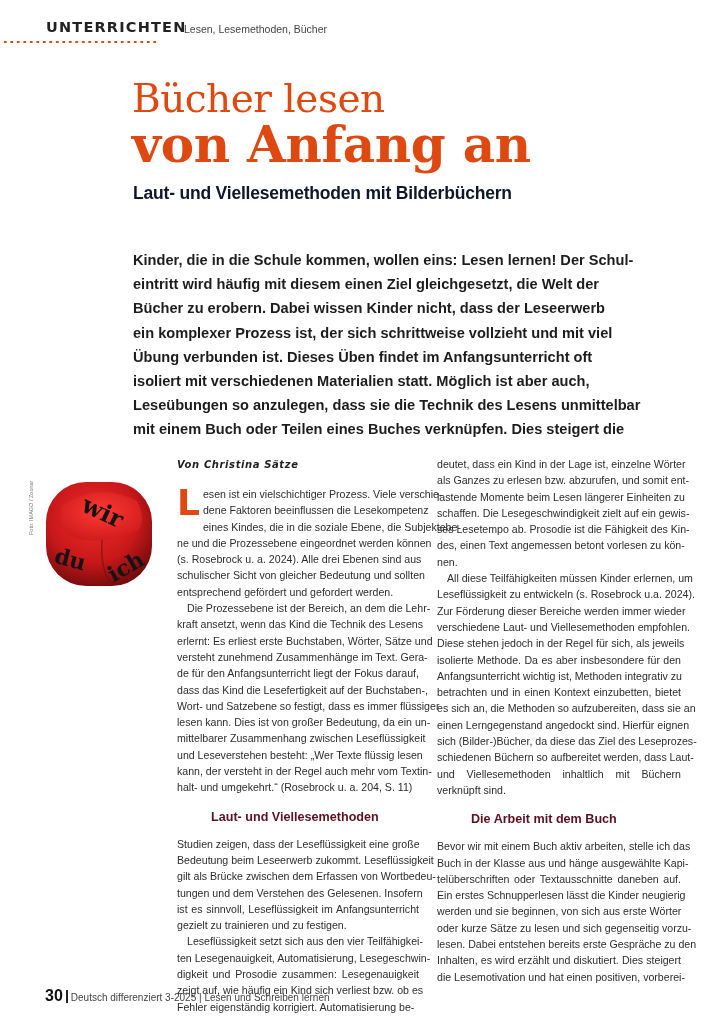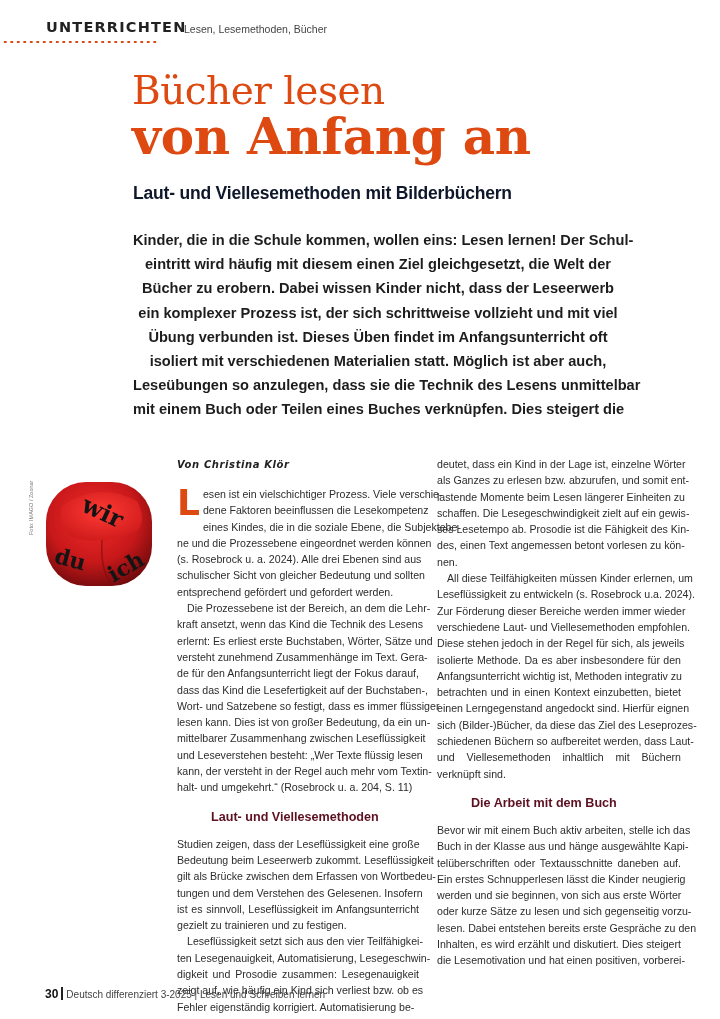--- a/index.html
+++ b/index.html
@@ -6,44 +6,44 @@
   html, body { width: 720px; height: 1019px; background: #ffffff; overflow: hidden; }
   body { position: relative; font-family: "DejaVu Sans", sans-serif; color: #2a2a2a; }
 
   .header { position: absolute; left: 0; top: 18px; height: 30px; width: 665px; }
   .section-label { position: absolute; left: 46px; top: 1px; font-family: "DejaVu Sans", sans-serif; font-weight: bold; font-size: 14.5px; letter-spacing: 1.2px; color: #222; }
   .section-topics { position: absolute; left: 184px; top: 5px; font-family: "Liberation Sans", sans-serif; font-size: 10.5px; color: #444; }
   .dots { position: absolute; left: 2px; top: 22px; width: 156px; height: 4px;
     background-image: radial-gradient(circle, #d94b14 1.1px, transparent 1.4px);
     background-size: 6.5px 4px; background-repeat: repeat-x; }
 
-  .title { position: absolute; left: 132px; top: 68px; font-family: "DejaVu Serif", serif; color: #de4811; line-height: 46px; }
+  .title { position: absolute; left: 132px; top: 76px; font-family: "DejaVu Serif", serif; color: #de4811; line-height: 46px; }
   .title .line1 { font-size: 39px; font-weight: normal; display: block; letter-spacing: -0.5px; }
   .title .line2 { font-size: 50px; font-weight: bold; display: block; letter-spacing: -0.3px; }
   .subtitle { position: absolute; left: 133px; top: 183px; font-family: Liberation Sans, sans-serif; font-size: 17.5px; color: #0f172a; letter-spacing: -0.2px; }
 
-  .lead { position: absolute; left: 133px; top: 228px; width: 490px; font-family: "Liberation Sans", sans-serif; font-weight: bold; font-size: 14.6px; line-height: 24.2px; color: #1d1d1d; text-align: center; }
+  .lead { position: absolute; left: 133px; top: 248px; width: 490px; font-family: "Liberation Sans", sans-serif; font-weight: bold; font-size: 14.6px; line-height: 24.2px; color: #1d1d1d; }
   .lead span { display: block; white-space: nowrap; }
 
   .photo { position: absolute; left: 42px; top: 476px; width: 115px; height: 115px; }
   .credit { position: absolute; left: 28px; top: 535px; transform: rotate(-90deg); transform-origin: left top; font-family: "Liberation Sans", sans-serif; font-size: 5.5px; color: #777; white-space: nowrap; }
 
   .col { position: absolute; font-family: "Liberation Sans", sans-serif; font-size: 10.6px; line-height: 16.3px; color: #2c2c2c; }
   .col1 { left: 177px; top: 456px; width: 242px; }
   .col2 { left: 437px; top: 456px; width: 244px; }
   .col .ln { display: block; white-space: nowrap; text-align: justify; text-align-last: justify; }
   .col .ln.last { text-align-last: left; }
   .col .ln.indent { text-indent: 10px; }
   .byline { font-family: "DejaVu Sans", sans-serif; font-style: italic; font-weight: bold; font-size: 10px; letter-spacing: 0.6px; color: #222; margin-bottom: 12px; display: block; height: 18px; line-height: 18px; }
   .dropcap-wrap { position: relative; }
   .dropcap { float: left; font-family: "DejaVu Sans", sans-serif; font-weight: bold; font-size: 36px; line-height: 30px; color: #de4811; margin: 2px 3px 0 0; height: 31px; }
   .subhead { display: block; font-family: "Liberation Sans", sans-serif; font-weight: bold; font-size: 12.6px; color: #5c1020; margin: 12px 0 10px 0; line-height: 18px; padding-left: 34px; }
 
   .footer { position: absolute; left: 45px; top: 987px; font-family: "Liberation Sans", sans-serif; font-size: 10px; color: #444; white-space: nowrap; }
-  .footer .pg { font-weight: bold; font-size: 12px; color: #111; }
+  .footer .pg { font-weight: bold; font-size: 16px; color: #111; }
   .footer .bar { display: inline-block; width: 2px; height: 13px; background: #222; vertical-align: -2px; margin: 0 3px; }
 </style>
 </head>
 <body>
 
 <div class="header">
   <span class="section-label">UNTERRICHTEN</span>
   <span class="section-topics">Lesen, Lesemethoden, Bücher</span>
   <div class="dots"></div>
 </div>
@@ -80,21 +80,21 @@
   </defs>
   <rect x="4" y="6" width="106" height="104" rx="40" fill="url(#dg)"></rect>
   <path d="M20 30 Q55 5 95 25 Q105 45 95 55 Q60 70 30 62 Q15 50 20 30 Z" fill="url(#tg)"></path>
   <path d="M60 64 Q58 95 70 108" stroke="#7a0c10" stroke-width="1.5" fill="none" opacity="0.6"></path>
   <text x="38" y="42" transform="rotate(25 55 38)" font-family="DejaVu Serif, serif" font-weight="bold" font-size="24" fill="#141414">wir</text>
   <text x="12" y="90" transform="rotate(15 25 85)" font-family="DejaVu Serif, serif" font-weight="bold" font-size="22" fill="#141414">du</text>
   <text x="64" y="100" transform="rotate(-30 80 90)" font-family="DejaVu Serif, serif" font-weight="bold" font-size="22" fill="#141414">ich</text>
 </svg>
 
 <div class="col col1">
-  <span class="byline">Von Christina Klör</span>
+  <span class="byline">Von Christina Sätze</span>
   <div class="dropcap-wrap">
     <span class="dropcap">L</span>
     <div id="c1p1">
         <span class="ln">esen ist ein vielschichtiger Prozess. Viele verschie-</span>
         <span class="ln">dene Faktoren beeinflussen die Lesekompetenz</span>
         <span class="ln">eines Kindes, die in die soziale Ebene, die Subjektebe-</span>
         <span class="ln">ne und die Prozessebene eingeordnet werden können</span>
         <span class="ln">(s. Rosebrock u. a. 2024). Alle drei Ebenen sind aus</span>
         <span class="ln">schulischer Sicht von gleicher Bedeutung und sollten</span>
         <span class="ln last">entsprechend gefördert und gefordert werden.</span>
@@ -144,20 +144,21 @@
     </div>
   <div id="c2p2">
       <span class="ln indent">All diese Teilfähigkeiten müssen Kinder erlernen, um</span>
       <span class="ln">Leseflüssigkeit zu entwickeln (s. Rosebrock u.a. 2024).</span>
       <span class="ln">Zur Förderung dieser Bereiche werden immer wieder</span>
       <span class="ln">verschiedene Laut- und Viellesemethoden empfohlen.</span>
       <span class="ln">Diese stehen jedoch in der Regel für sich, als jeweils</span>
       <span class="ln">isolierte Methode. Da es aber insbesondere für den</span>
       <span class="ln">Anfangsunterricht wichtig ist, Methoden integrativ zu</span>
       <span class="ln">betrachten und in einen Kontext einzubetten, bietet</span>
+      <span class="ln">es sich an, die Methoden so aufzubereiten, dass sie an</span>
       <span class="ln">einen Lerngegenstand angedockt sind. Hierfür eignen</span>
       <span class="ln">sich (Bilder-)Bücher, da diese das Ziel des Leseprozes-</span>
       <span class="ln">schiedenen Büchern so aufbereitet werden, dass Laut-</span>
       <span class="ln">und Viellesemethoden inhaltlich mit Büchern</span>
       <span class="ln last">verknüpft sind.</span>
     </div>
   <span class="subhead">Die Arbeit mit dem Buch</span>
   <div id="c2p3">
       <span class="ln">Bevor wir mit einem Buch aktiv arbeiten, stelle ich das</span>
       <span class="ln">Buch in der Klasse aus und hänge ausgewählte Kapi-</span>

